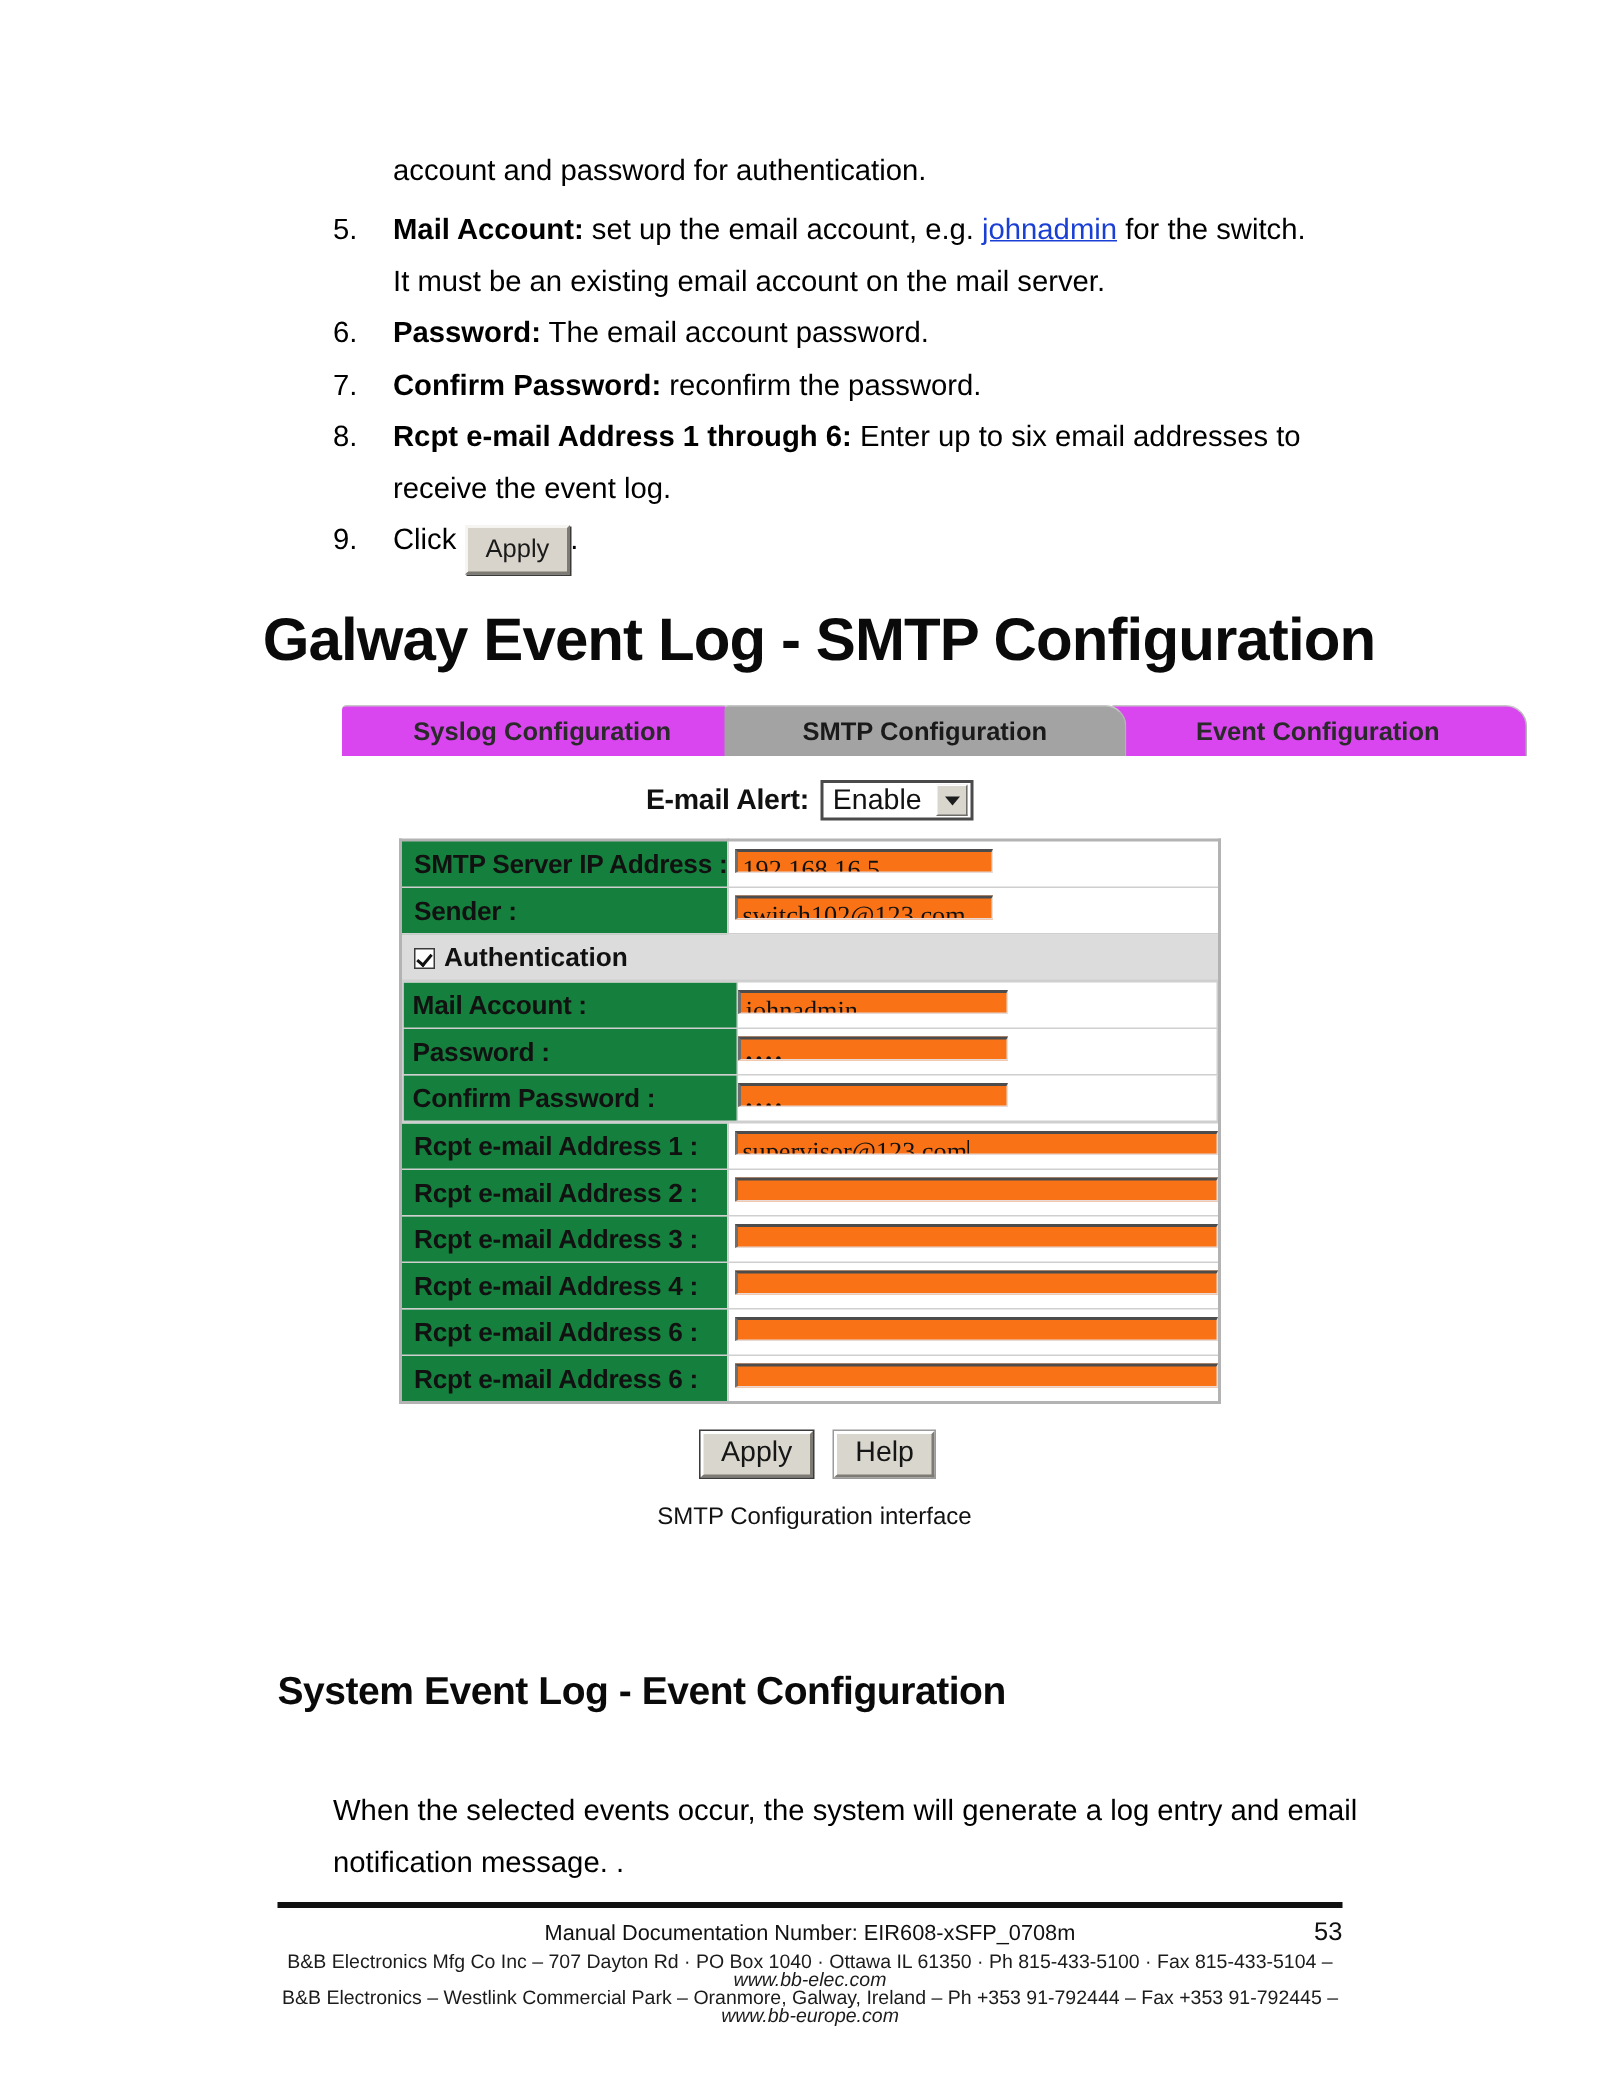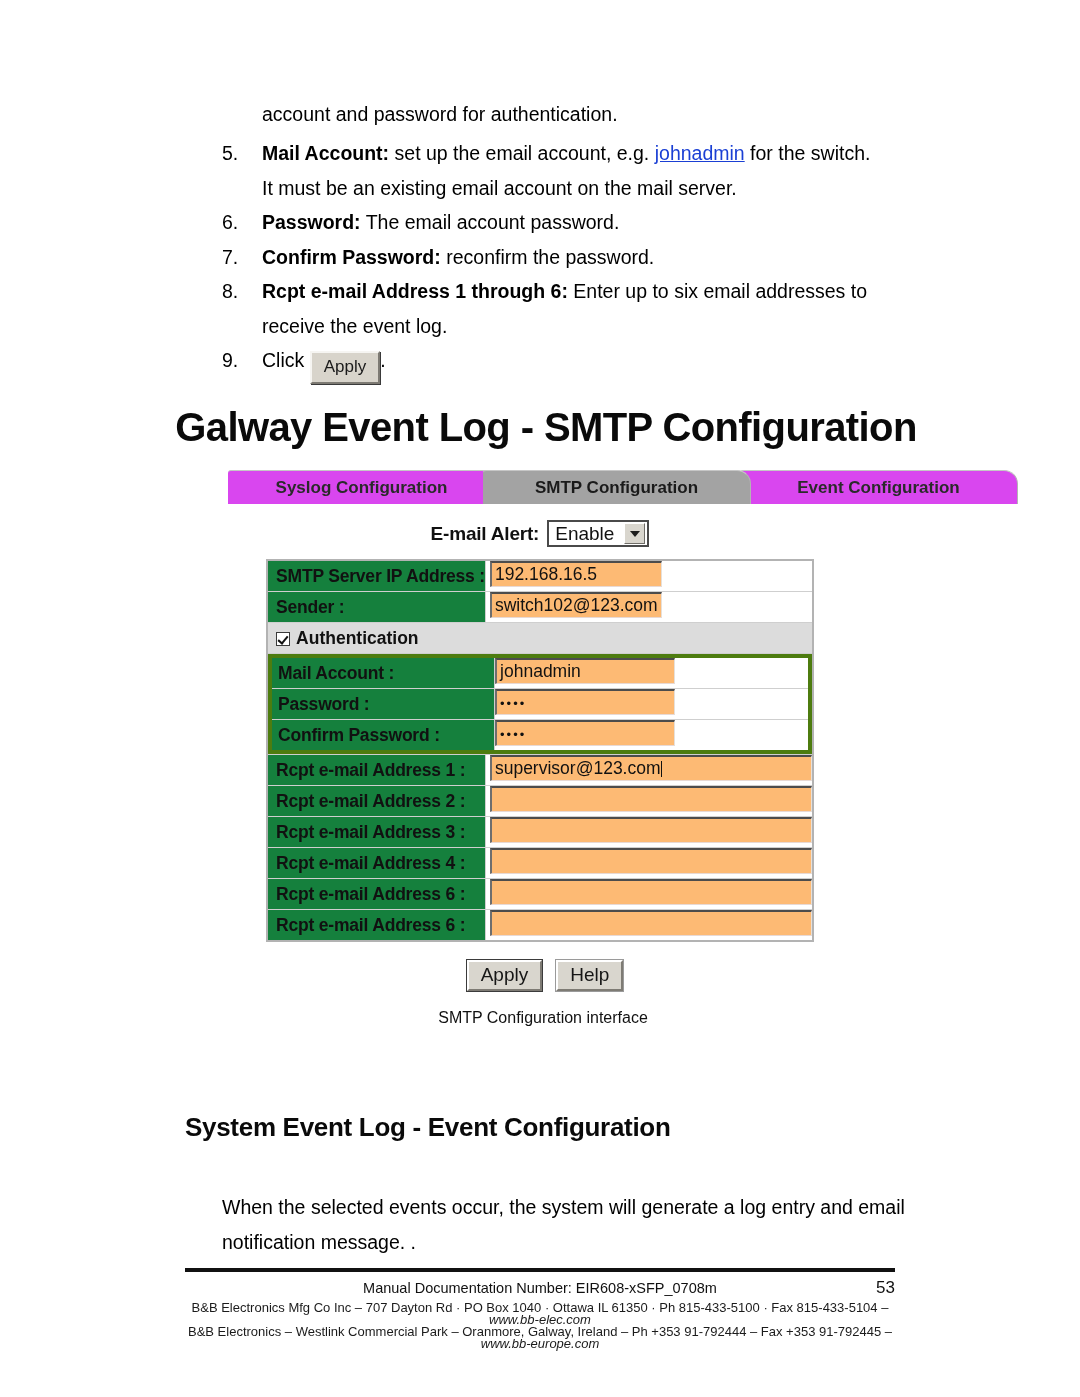--- a/index.html
+++ b/index.html
@@ -216,31 +216,31 @@
   }
   td.nest {
     padding: 0;
     border: none;
     background: #ffffff;
   }
 
   .txt {
     display: inline-block;
     box-sizing: border-box;
-    height: 26px;
+    height: 16px;
     line-height: 22px;
     border-top: 2px solid #4c4c4c;
     border-left: 2px solid #6e6e6e;
     border-right: 1px solid #e6e0da;
     border-bottom: 1px solid #e8d9d4;
-    background: #fdba74;
+    background: #f97316;
     font-size: 17.5px;
     color: #111;
     padding: 0 2px 0 3px;
-    font-family: Liberation Sans, sans-serif;
+    font-family: Liberation Serif, serif;
     white-space: nowrap;
     overflow: hidden;
   }
   .txt.w-ip     { width: 172px; }
   .txt.w-sender { width: 172px; }
   .txt.w-acct   { width: 180px; }
   .txt.w-rcpt   { width: 322px; }
 
   .txt.dots {
     letter-spacing: 2px;
@@ -253,21 +253,21 @@
     width: 1px;
     height: 16px;
     background: #111;
     vertical-align: -3px;
   }
 
   
   .auth-table {
     width: 100%;
     border-collapse: collapse;
-    border: 4px solid #4d7c0f;
+    border: 1px solid #4d7c0f;
     box-sizing: border-box;
   }
   .auth-table td {
     border: 1px solid #cfcfcf;
     height: 30px;
     padding: 0;
   }
   .auth-table td.lbl { width: 216px; padding-left: 6px; }
 
   .checkbox {

